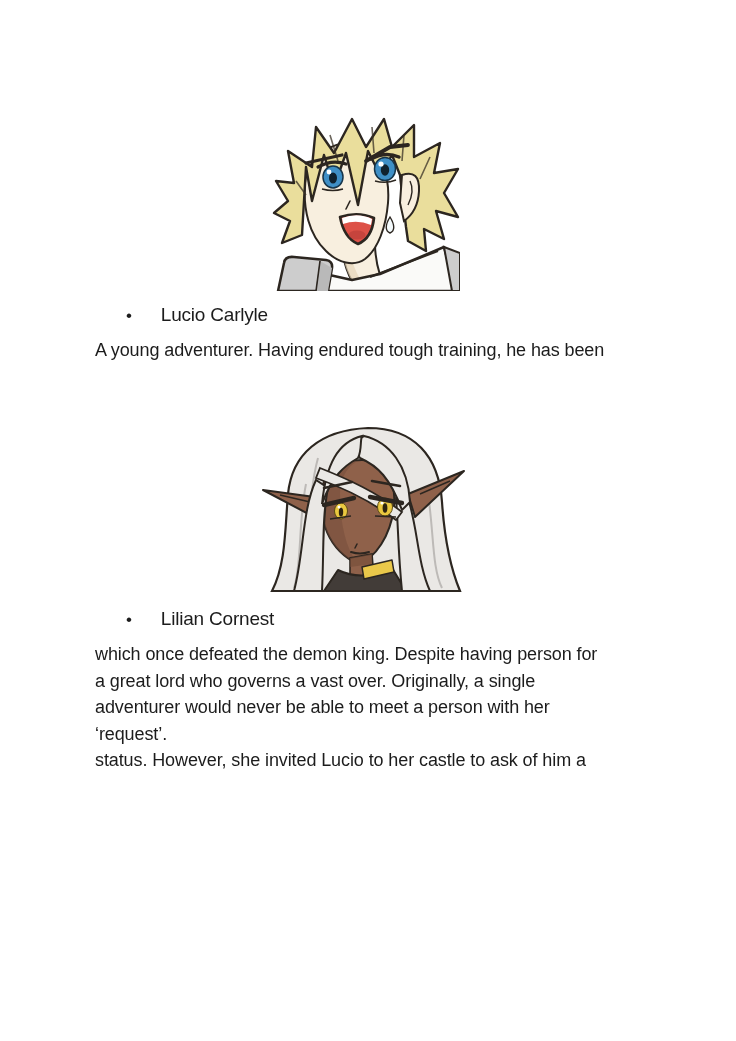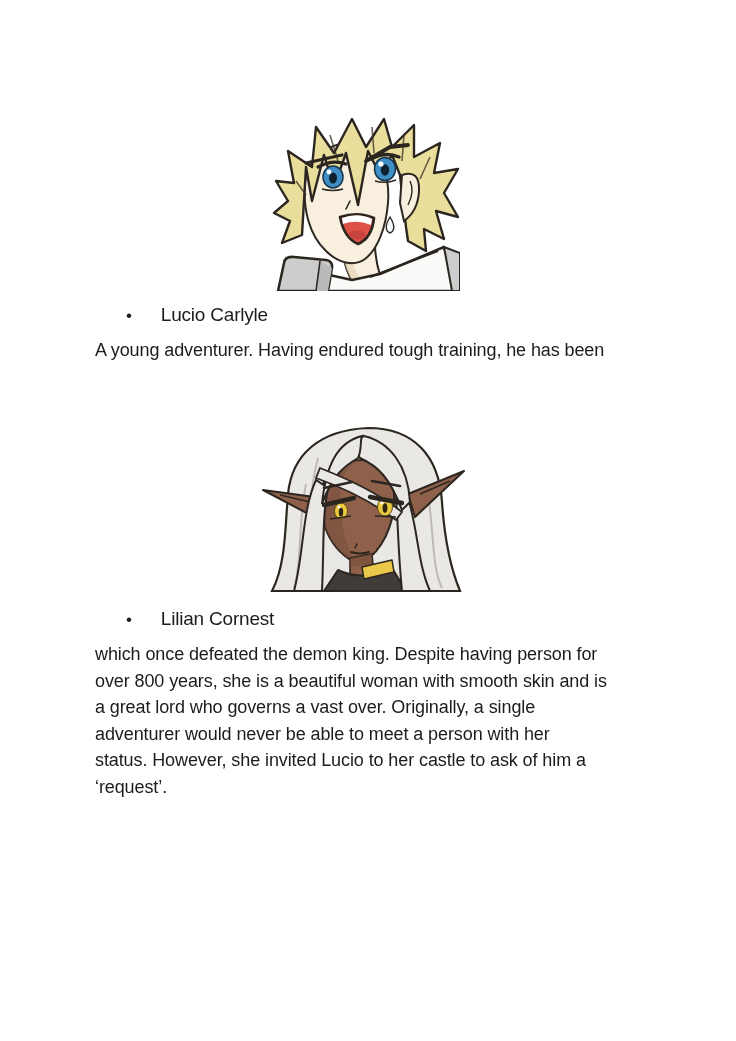--- a/index.html
+++ b/index.html
@@ -153,20 +153,19 @@
     </svg>
   </figure>
 
   <div class="bullet-item" style="top:606px">
     <span class="bullet-marker">•</span>
     <span class="bullet-label">Lilian Cornest</span>
   </div>
 
   <div class="para" style="top:641px">
     <div class="line">which once defeated the demon king. Despite having person for</div>
-    <div class="line">over 800 years, she is a beautiful woman with smooth skin and is</div>
     <div class="line">a great lord who governs a vast over. Originally, a single</div>
     <div class="line">adventurer would never be able to meet a person with her</div>
+    <div class="line">‘request’.</div>
     <div class="line">status. However, she invited Lucio to her castle to ask of him a</div>
-    <div class="line">‘request’.</div>
   </div>
 
 </div>
 
 </body></html>

